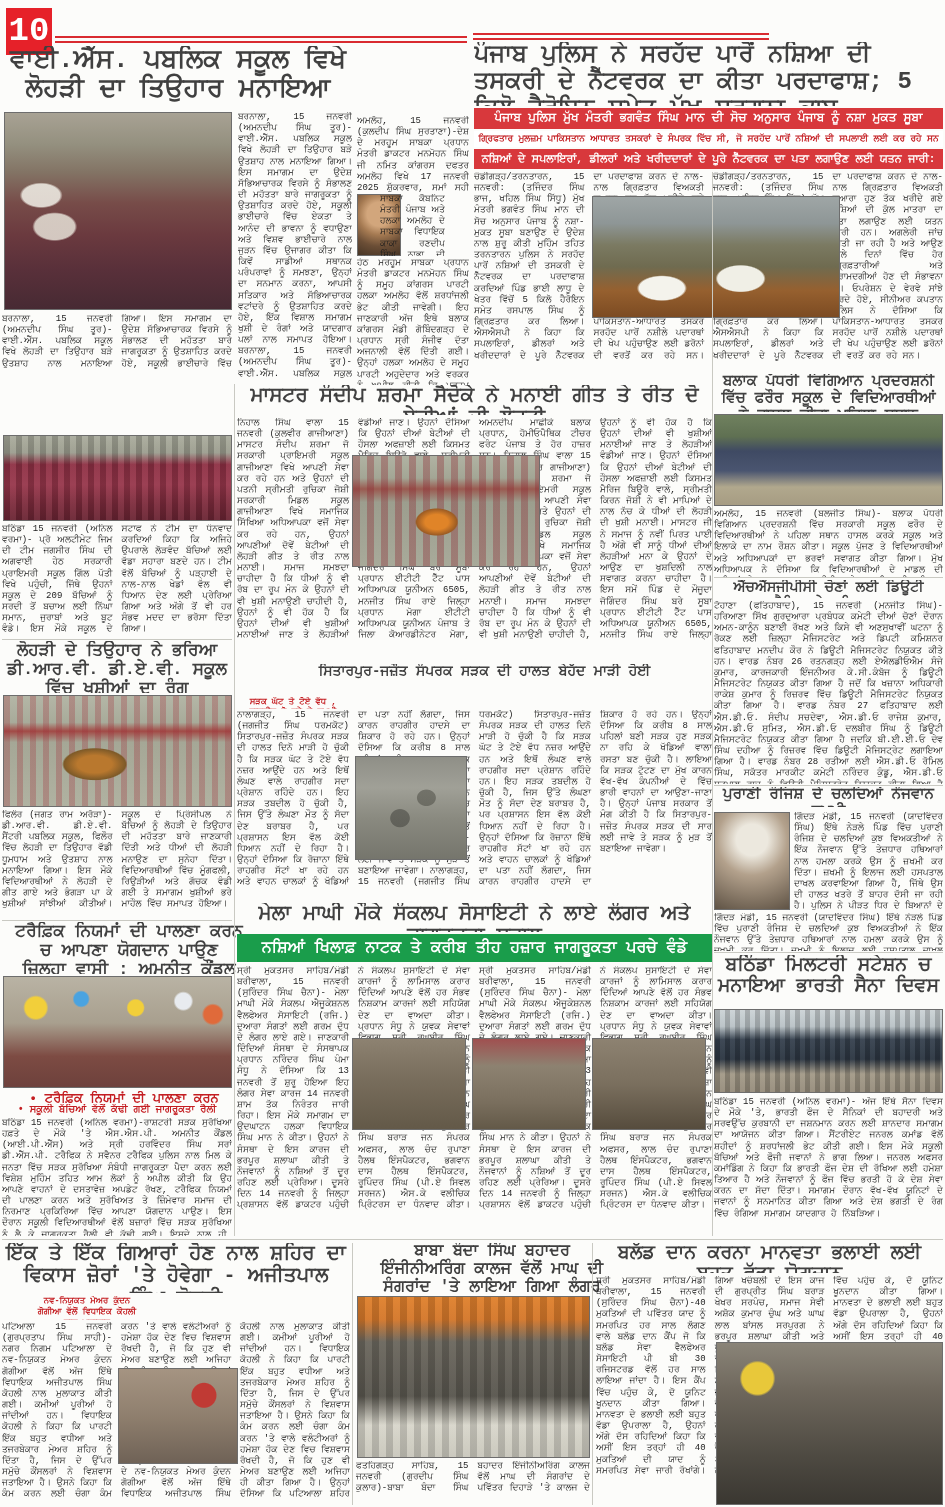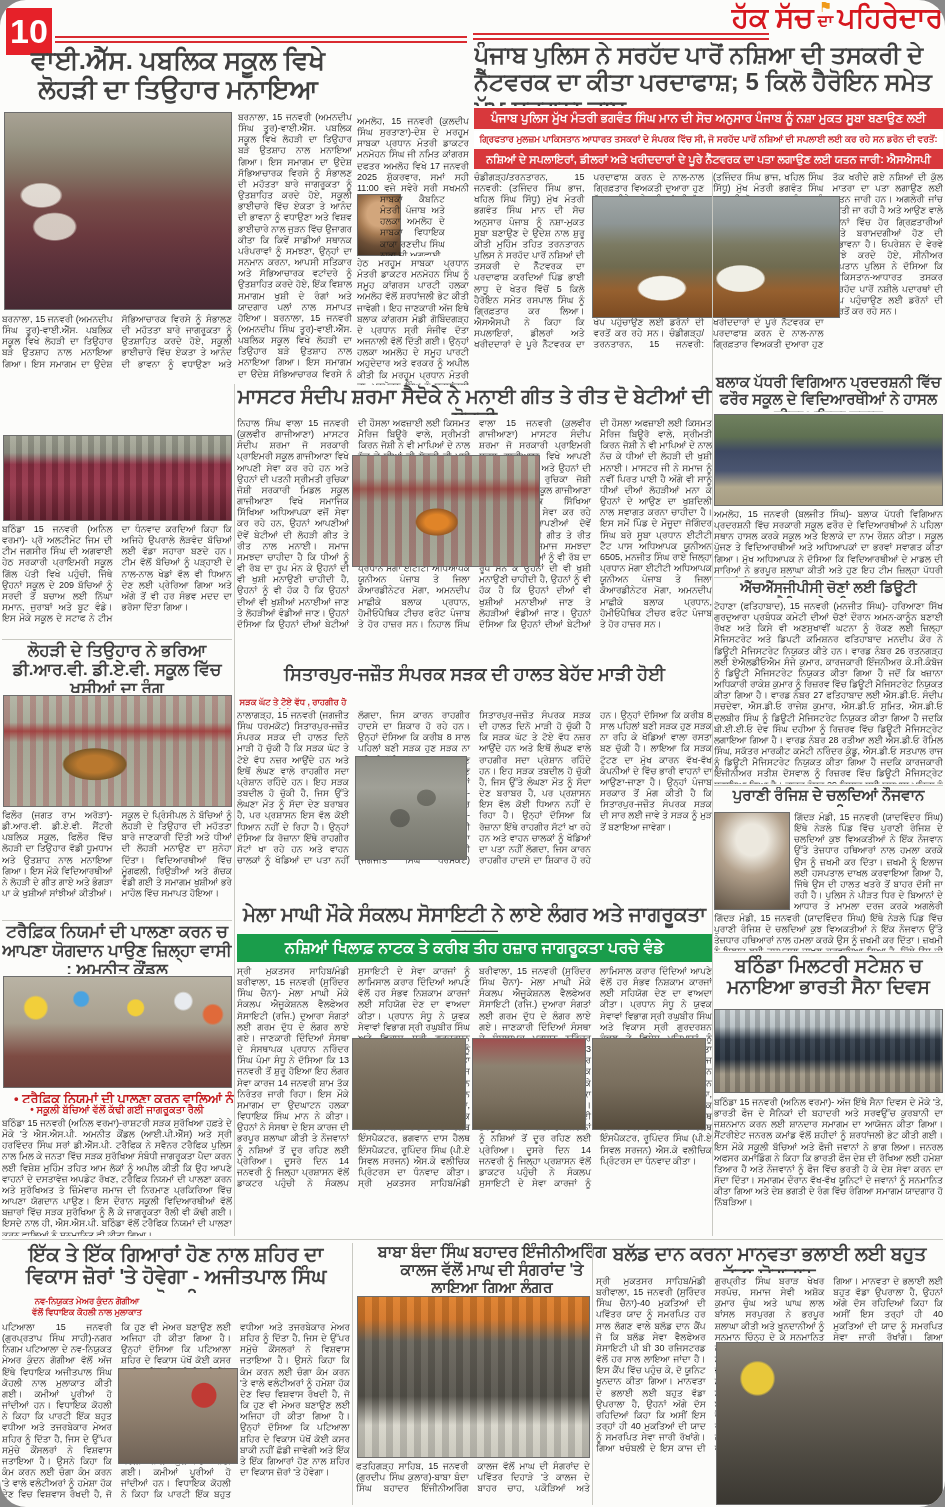--- a/index.html
+++ b/index.html
@@ -1,17 +1,17 @@
 <!DOCTYPE html>
 <html><head>
 <meta charset="utf-8">
 <style>
   html,body{margin:0;padding:0;background:#888;}
   .sheet{position:relative;width:945px;height:1507px;margin:0 auto;background:#fcfcfa;
-         font-family:Liberation Sans, sans-serif;color:#111;overflow:hidden;border-radius:26px;}
+         font-family:Liberation Mono, monospace;color:#111;overflow:hidden;}
   .abs{position:absolute;overflow:hidden;}
   .hl{font-weight:700;color:#404040;text-align:center;line-height:1.12;}
   .body-txt{font-size:9px;line-height:1.24;text-align:justify;color:#1c1c1c;}
   .cols2{column-count:2;column-gap:9px;}
   .cols3{column-count:3;column-gap:9px;}
   .cols4{column-count:4;column-gap:9px;}
   .photo{position:absolute;border:1px solid #6d6d6d;box-sizing:border-box;}
   .redstrip{background:#d8383c;color:#fff;font-weight:700;text-align:center;}
   .whitestrip{background:#fff;color:#c41e22;font-weight:700;text-align:center;}
   .greenstrip{background:#1a9d4b;color:#fff;font-weight:700;text-align:center;}
@@ -23,25 +23,20 @@
   .mast{color:#d6171e;font-weight:700;white-space:nowrap;}
   .flagbox{display:inline-block;text-align:center;vertical-align:top;}
   .flag{color:#f09a1a;font-size:15px;line-height:10px;display:block;}
 </style>
 </head>
 <body>
 
 <div class="sheet">
 
   <div class="abs pagebox" style="left:6px;top:8px;width:46px;height:47px;font-size:34px;line-height:47px;">10</div>
-  <div class="abs" style="left:700px;top:2px;width:243px;height:40px;text-align:right;">
-    <span class="mast" style="font-size:28px;">ਹੱਕ ਸੱਚ</span>
-    <span class="flagbox"><span class="flag">⚑</span><span class="mast" style="font-size:16px;">ਦਾ</span></span>
-    <span class="mast" style="font-size:28px;">ਪਹਿਰੇਦਾਰ</span>
-  </div>
   <div class="rule" style="left:55px;top:36px;width:412px;height:2px;"></div>
   <div class="rule" style="left:55px;top:41px;width:412px;height:2px;"></div>
   <div class="rule" style="left:473px;top:33px;width:296px;height:2px;"></div>
   <div class="rule" style="left:473px;top:38px;width:296px;height:2px;"></div>
 
   <div class="abs hl" style="left:2px;top:46px;width:352px;height:62px;font-size:26px;">ਵਾਈ.ਐੱਸ. ਪਬਲਿਕ ਸਕੂਲ ਵਿਖੇ ਲੋਹੜੀ ਦਾ ਤਿਉਹਾਰ ਮਨਾਇਆ</div>
   <div class="photo" style="left:4px;top:112px;width:228px;height:198px;background:
        radial-gradient(ellipse at 16% 42%, rgba(242,240,232,.85) 0 7%, transparent 8%),
        radial-gradient(ellipse at 22% 58%, rgba(230,225,215,.85) 0 8%, transparent 9%),
        linear-gradient(180deg,#a8a294 0%,#94907f 16%,#837465 30%,#774c49 46%,#6b3a3f 62%,#59303a 80%,#472a33 100%);"></div>
@@ -76,33 +71,33 @@
        linear-gradient(180deg,#a9ab9c 0%,#9b9c8e 20%,#8e3044 34%,#97364b 58%,#7b2a3b 82%,#6a2433 100%);"></div>
   <div class="abs body-txt cols2" style="left:2px;top:524px;width:230px;height:114px;">ਬਠਿੰਡਾ 15 ਜਨਵਰੀ (ਅਨਿਲ ਵਰਮਾ)- ਪ੍ਰੋ ਅਲਟੀਮੇਟ ਜਿਮ ਦੀ ਟੀਮ ਜਗਸੀਰ ਸਿੰਘ ਦੀ ਅਗਵਾਈ ਹੇਠ ਸਰਕਾਰੀ ਪ੍ਰਾਇਮਰੀ ਸਕੂਲ ਗਿੱਲ ਪੱਤੀ ਵਿਖੇ ਪਹੁੰਚੀ, ਜਿੱਥੇ ਉਹਨਾਂ ਸਕੂਲ ਦੇ 209 ਬੱਚਿਆਂ ਨੂੰ ਸਰਦੀ ਤੋਂ ਬਚਾਅ ਲਈ ਨਿੱਘਾ ਸਮਾਨ, ਜੁਰਾਬਾਂ ਅਤੇ ਬੂਟ ਵੰਡੇ। ਇਸ ਮੌਕੇ ਸਕੂਲ ਦੇ ਸਟਾਫ ਨੇ ਟੀਮ ਦਾ ਧੰਨਵਾਦ ਕਰਦਿਆਂ ਕਿਹਾ ਕਿ ਅਜਿਹੇ ਉਪਰਾਲੇ ਲੋੜਵੰਦ ਬੱਚਿਆਂ ਲਈ ਵੱਡਾ ਸਹਾਰਾ ਬਣਦੇ ਹਨ। ਟੀਮ ਵੱਲੋਂ ਬੱਚਿਆਂ ਨੂੰ ਪੜ੍ਹਾਈ ਦੇ ਨਾਲ-ਨਾਲ ਖੇਡਾਂ ਵੱਲ ਵੀ ਧਿਆਨ ਦੇਣ ਲਈ ਪ੍ਰੇਰਿਆ ਗਿਆ ਅਤੇ ਅੱਗੇ ਤੋਂ ਵੀ ਹਰ ਸੰਭਵ ਮਦਦ ਦਾ ਭਰੋਸਾ ਦਿੱਤਾ ਗਿਆ।</div>
 
   <div class="abs hl" style="left:2px;top:641px;width:230px;height:52px;font-size:17px;">ਲੋਹੜੀ ਦੇ ਤਿਉਹਾਰ ਨੇ ਭਰਿਆ ਡੀ.ਆਰ.ਵੀ. ਡੀ.ਏ.ਵੀ. ਸਕੂਲ ਵਿੱਚ ਖੁਸ਼ੀਆਂ ਦਾ ਰੰਗ</div>
   <div class="photo" style="left:3px;top:695px;width:229px;height:112px;background:
        radial-gradient(ellipse at 40% 62%, #b9782e 0 9%, #7e5a28 16%, transparent 17%),
        repeating-linear-gradient(90deg, rgba(160,50,60,.30) 0 6px, rgba(0,0,0,0) 6px 13px),
        linear-gradient(180deg,#b4b6a6 0%,#a8ab9a 24%,#a24a46 32%,#a5a796 42%,#b0b2a1 100%);"></div>
   <div class="abs body-txt cols2" style="left:2px;top:810px;width:230px;height:110px;">ਫਿਲੌਰ (ਜਗਤ ਰਾਮ ਅਰੋੜਾ)-ਡੀ.ਆਰ.ਵੀ. ਡੀ.ਏ.ਵੀ. ਸੈਂਟਰੀ ਪਬਲਿਕ ਸਕੂਲ, ਫਿਲੌਰ ਵਿੱਚ ਲੋਹੜੀ ਦਾ ਤਿਉਹਾਰ ਵੱਡੀ ਧੂਮਧਾਮ ਅਤੇ ਉਤਸ਼ਾਹ ਨਾਲ ਮਨਾਇਆ ਗਿਆ। ਇਸ ਮੌਕੇ ਵਿਦਿਆਰਥੀਆਂ ਨੇ ਲੋਹੜੀ ਦੇ ਗੀਤ ਗਾਏ ਅਤੇ ਭੰਗੜਾ ਪਾ ਕੇ ਖੁਸ਼ੀਆਂ ਸਾਂਝੀਆਂ ਕੀਤੀਆਂ। ਸਕੂਲ ਦੇ ਪ੍ਰਿੰਸੀਪਲ ਨੇ ਬੱਚਿਆਂ ਨੂੰ ਲੋਹੜੀ ਦੇ ਤਿਉਹਾਰ ਦੀ ਮਹੱਤਤਾ ਬਾਰੇ ਜਾਣਕਾਰੀ ਦਿੱਤੀ ਅਤੇ ਧੀਆਂ ਦੀ ਲੋਹੜੀ ਮਨਾਉਣ ਦਾ ਸੁਨੇਹਾ ਦਿੱਤਾ। ਵਿਦਿਆਰਥੀਆਂ ਵਿੱਚ ਮੂੰਗਫਲੀ, ਰਿਉੜੀਆਂ ਅਤੇ ਗੱਚਕ ਵੰਡੀ ਗਈ ਤੇ ਸਮਾਗਮ ਖੁਸ਼ੀਆਂ ਭਰੇ ਮਾਹੌਲ ਵਿੱਚ ਸਮਾਪਤ ਹੋਇਆ।</div>
 
-  <div class="abs hl" style="left:2px;top:922px;width:230px;height:52px;font-size:17px;">ਟਰੈਫ਼ਿਕ ਨਿਯਮਾਂ ਦੀ ਪਾਲਣਾ ਕਰਨ ਚ ਆਪਣਾ ਯੋਗਦਾਨ ਪਾਉਣ ਜ਼ਿਲ੍ਹਾ ਵਾਸੀ : ਅਮਨੀਤ ਕੌਂਡਲ</div>
+  <div class="abs hl" style="left:14px;top:922px;width:230px;height:52px;font-size:17px;">ਟਰੈਫ਼ਿਕ ਨਿਯਮਾਂ ਦੀ ਪਾਲਣਾ ਕਰਨ ਚ ਆਪਣਾ ਯੋਗਦਾਨ ਪਾਉਣ ਜ਼ਿਲ੍ਹਾ ਵਾਸੀ : ਅਮਨੀਤ ਕੌਂਡਲ</div>
   <div class="photo" style="left:3px;top:976px;width:229px;height:112px;background:
        radial-gradient(circle at 14% 28%, #f2cf3a 0 5%, transparent 6%),
        radial-gradient(circle at 34% 20%, #4aa3e0 0 4%, transparent 5%),
        radial-gradient(circle at 58% 28%, #f2cf3a 0 5%, transparent 6%),
        radial-gradient(circle at 79% 22%, #e8ebef 0 4%, transparent 5%),
        radial-gradient(circle at 92% 34%, #e06a3a 0 4%, transparent 5%),
        linear-gradient(180deg,#b9b3a4 0%,#a89f8e 42%,#7d4b43 72%,#6d413c 100%);"></div>
   <div class="abs redkicker" style="left:9px;top:1091px;width:230px;height:12px;font-size:13px;">• ਟਰੈਫ਼ਿਕ ਨਿਯਮਾਂ ਦੀ ਪਾਲਣਾ ਕਰਨ ਵਾਲਿਆਂ ਨੂੰ ਕੀਤਾ ਸਨਮਾਨਿਤ</div>
   <div class="abs redkicker" style="left:2px;top:1104px;width:230px;height:12px;font-size:10px;">• ਸਕੂਲੀ ਬੱਚਿਆਂ ਵੱਲੋਂ ਕੱਢੀ ਗਈ ਜਾਗਰੂਕਤਾ ਰੈਲੀ</div>
   <div class="abs body-txt" style="left:2px;top:1118px;width:230px;height:118px;">ਬਠਿੰਡਾ 15 ਜਨਵਰੀ (ਅਨਿਲ ਵਰਮਾ)-ਰਾਸ਼ਟਰੀ ਸੜਕ ਸੁਰੱਖਿਆ ਹਫ਼ਤੇ ਦੇ ਮੌਕੇ 'ਤੇ ਐਸ.ਐਸ.ਪੀ. ਅਮਨੀਤ ਕੌਂਡਲ (ਆਈ.ਪੀ.ਐੱਸ) ਅਤੇ ਸ੍ਰੀ ਹਰਵਿੰਦਰ ਸਿੰਘ ਸਰਾਂ ਡੀ.ਐੱਸ.ਪੀ. ਟਰੈਫਿਕ ਨੇ ਸਵੈਨਰ ਟਰੈਫਿਕ ਪੁਲਿਸ ਨਾਲ ਮਿਲ ਕੇ ਜਨਤਾ ਵਿੱਚ ਸੜਕ ਸੁਰੱਖਿਆ ਸੰਬੰਧੀ ਜਾਗਰੂਕਤਾ ਪੈਦਾ ਕਰਨ ਲਈ ਵਿਸ਼ੇਸ਼ ਮੁਹਿੰਮ ਤਹਿਤ ਆਮ ਲੋਕਾਂ ਨੂੰ ਅਪੀਲ ਕੀਤੀ ਕਿ ਉਹ ਆਪਣੇ ਵਾਹਨਾਂ ਦੇ ਦਸਤਾਵੇਜ਼ ਅਪਡੇਟ ਰੱਖਣ, ਟਰੈਫਿਕ ਨਿਯਮਾਂ ਦੀ ਪਾਲਣਾ ਕਰਨ ਅਤੇ ਸੁਰੱਖਿਅਤ ਤੇ ਜ਼ਿੰਮੇਵਾਰ ਸਮਾਜ ਦੀ ਨਿਰਮਾਣ ਪ੍ਰਕਿਰਿਆ ਵਿੱਚ ਆਪਣਾ ਯੋਗਦਾਨ ਪਾਉਣ। ਇਸ ਦੌਰਾਨ ਸਕੂਲੀ ਵਿਦਿਆਰਥੀਆਂ ਵੱਲੋਂ ਬਜ਼ਾਰਾਂ ਵਿੱਚ ਸੜਕ ਸੁਰੱਖਿਆ ਨੂੰ ਲੈ ਕੇ ਜਾਗਰੂਕਤਾ ਰੈਲੀ ਵੀ ਕੱਢੀ ਗਈ। ਇਸਦੇ ਨਾਲ ਹੀ, ਐਸ.ਐਸ.ਪੀ. ਬਠਿੰਡਾ ਵੱਲੋਂ ਟਰੈਫਿਕ ਨਿਯਮਾਂ ਦੀ ਪਾਲਣਾ ਕਰਨ ਵਾਲਿਆਂ ਨੂੰ ਸਨਮਾਨਿਤ ਵੀ ਕੀਤਾ ਗਿਆ।</div>
 
-  <div class="abs hl" style="left:237px;top:664px;width:475px;height:30px;font-size:18px;">ਸਿਤਾਰਪੁਰ-ਜਜ਼ੌਤ ਸੰਪਰਕ ਸੜਕ ਦੀ ਹਾਲਤ ਬੇਹੱਦ ਮਾੜੀ ਹੋਈ</div>
+  <div class="abs hl" style="left:247px;top:664px;width:475px;height:30px;font-size:14px;">ਸਿਤਾਰਪੁਰ-ਜਜ਼ੌਤ ਸੰਪਰਕ ਸੜਕ ਦੀ ਹਾਲਤ ਬੇਹੱਦ ਮਾੜੀ ਹੋਈ</div>
   <div class="abs body-txt cols4" style="left:237px;top:710px;width:475px;height:188px;">ਨਾਲਾਗੜ੍ਹ, 15 ਜਨਵਰੀ (ਜਗਜੀਤ ਸਿੰਘ ਧਰਮਕੋਟ) ਸਿਤਾਰਪੁਰ-ਜਜ਼ੌਤ ਸੰਪਰਕ ਸੜਕ ਦੀ ਹਾਲਤ ਦਿਨੋ ਮਾੜੀ ਹੋ ਚੁੱਕੀ ਹੈ ਕਿ ਸੜਕ ਘੱਟ ਤੇ ਟੋਏ ਵੱਧ ਨਜ਼ਰ ਆਉਂਦੇ ਹਨ ਅਤੇ ਇਥੋਂ ਲੰਘਣ ਵਾਲੇ ਰਾਹਗੀਰ ਸਦਾ ਪ੍ਰੇਸ਼ਾਨ ਰਹਿੰਦੇ ਹਨ। ਇਹ ਸੜਕ ਤਬਦੀਲ ਹੋ ਚੁੱਕੀ ਹੈ, ਜਿਸ ਉੱਤੇ ਲੰਘਣਾ ਮੌਤ ਨੂੰ ਸੱਦਾ ਦੇਣ ਬਰਾਬਰ ਹੈ, ਪਰ ਪ੍ਰਸ਼ਾਸਨ ਇਸ ਵੱਲ ਕੋਈ ਧਿਆਨ ਨਹੀਂ ਦੇ ਰਿਹਾ ਹੈ। ਉਨ੍ਹਾਂ ਦੱਸਿਆ ਕਿ ਰੋਜ਼ਾਨਾ ਇੱਥੇ ਰਾਹਗੀਰ ਸੱਟਾਂ ਖਾ ਰਹੇ ਹਨ ਅਤੇ ਵਾਹਨ ਚਾਲਕਾਂ ਨੂੰ ਖੱਡਿਆਂ ਦਾ ਪਤਾ ਨਹੀਂ ਲੱਗਦਾ, ਜਿਸ ਕਾਰਨ ਰਾਹਗੀਰ ਹਾਦਸੇ ਦਾ ਸ਼ਿਕਾਰ ਹੋ ਰਹੇ ਹਨ। ਉਨ੍ਹਾਂ ਦੱਸਿਆ ਕਿ ਕਰੀਬ 8 ਸਾਲ ਪਹਿਲਾਂ ਬਣੀ ਸੜਕ ਹੁਣ ਸੜਕ ਨਾ ਰਹਿ ਕੇ ਖੱਡਿਆਂ ਵਾਲਾ ਰਸਤਾ ਬਣ ਚੁੱਕੀ ਹੈ। ਲਾਇਆ ਕਿ ਸੜਕ ਟੁੱਟਣ ਦਾ ਮੁੱਖ ਕਾਰਨ ਵੱਖ-ਵੱਖ ਕੰਪਨੀਆਂ ਦੇ ਵਿੱਚ ਭਾਰੀ ਵਾਹਨਾਂ ਦਾ ਆਉਣਾ-ਜਾਣਾ ਹੈ। ਉਨ੍ਹਾਂ ਪੰਜਾਬ ਸਰਕਾਰ ਤੋਂ ਮੰਗ ਕੀਤੀ ਹੈ ਕਿ ਸਿਤਾਰਪੁਰ-ਜਜ਼ੌਤ ਸੰਪਰਕ ਸੜਕ ਦੀ ਸਾਰ ਲਈ ਜਾਵੇ ਤੇ ਸੜਕ ਨੂੰ ਮੁੜ ਤੋਂ ਬਣਾਇਆ ਜਾਵੇਗਾ। ਨਾਲਾਗੜ੍ਹ, 15 ਜਨਵਰੀ (ਜਗਜੀਤ ਸਿੰਘ ਧਰਮਕੋਟ) ਸਿਤਾਰਪੁਰ-ਜਜ਼ੌਤ ਸੰਪਰਕ ਸੜਕ ਦੀ ਹਾਲਤ ਦਿਨੋ ਮਾੜੀ ਹੋ ਚੁੱਕੀ ਹੈ ਕਿ ਸੜਕ ਘੱਟ ਤੇ ਟੋਏ ਵੱਧ ਨਜ਼ਰ ਆਉਂਦੇ ਹਨ ਅਤੇ ਇਥੋਂ ਲੰਘਣ ਵਾਲੇ ਰਾਹਗੀਰ ਸਦਾ ਪ੍ਰੇਸ਼ਾਨ ਰਹਿੰਦੇ ਹਨ। ਇਹ ਸੜਕ ਤਬਦੀਲ ਹੋ ਚੁੱਕੀ ਹੈ, ਜਿਸ ਉੱਤੇ ਲੰਘਣਾ ਮੌਤ ਨੂੰ ਸੱਦਾ ਦੇਣ ਬਰਾਬਰ ਹੈ, ਪਰ ਪ੍ਰਸ਼ਾਸਨ ਇਸ ਵੱਲ ਕੋਈ ਧਿਆਨ ਨਹੀਂ ਦੇ ਰਿਹਾ ਹੈ। ਉਨ੍ਹਾਂ ਦੱਸਿਆ ਕਿ ਰੋਜ਼ਾਨਾ ਇੱਥੇ ਰਾਹਗੀਰ ਸੱਟਾਂ ਖਾ ਰਹੇ ਹਨ ਅਤੇ ਵਾਹਨ ਚਾਲਕਾਂ ਨੂੰ ਖੱਡਿਆਂ ਦਾ ਪਤਾ ਨਹੀਂ ਲੱਗਦਾ, ਜਿਸ ਕਾਰਨ ਰਾਹਗੀਰ ਹਾਦਸੇ ਦਾ ਸ਼ਿਕਾਰ ਹੋ ਰਹੇ ਹਨ। ਉਨ੍ਹਾਂ ਦੱਸਿਆ ਕਿ ਕਰੀਬ 8 ਸਾਲ ਪਹਿਲਾਂ ਬਣੀ ਸੜਕ ਹੁਣ ਸੜਕ ਨਾ ਰਹਿ ਕੇ ਖੱਡਿਆਂ ਵਾਲਾ ਰਸਤਾ ਬਣ ਚੁੱਕੀ ਹੈ। ਲਾਇਆ ਕਿ ਸੜਕ ਟੁੱਟਣ ਦਾ ਮੁੱਖ ਕਾਰਨ ਵੱਖ-ਵੱਖ ਕੰਪਨੀਆਂ ਦੇ ਵਿੱਚ ਭਾਰੀ ਵਾਹਨਾਂ ਦਾ ਆਉਣਾ-ਜਾਣਾ ਹੈ। ਉਨ੍ਹਾਂ ਪੰਜਾਬ ਸਰਕਾਰ ਤੋਂ ਮੰਗ ਕੀਤੀ ਹੈ ਕਿ ਸਿਤਾਰਪੁਰ-ਜਜ਼ੌਤ ਸੰਪਰਕ ਸੜਕ ਦੀ ਸਾਰ ਲਈ ਜਾਵੇ ਤੇ ਸੜਕ ਨੂੰ ਮੁੜ ਤੋਂ ਬਣਾਇਆ ਜਾਵੇਗਾ।</div>
   <div class="abs redkicker" style="left:237px;top:697px;width:112px;height:12px;font-size:8.5px;">ਸੜਕ ਘੱਟ ਤੇ ਟੋਏ ਵੱਧ , ਰਾਹਗੀਰ ਹੋ ਰਹੇ ਨੇ ਜ਼ਖਮੀ</div>
   <div class="photo" style="left:355px;top:756px;width:112px;height:104px;background:
        radial-gradient(ellipse at 40% 60%, rgba(60,60,55,.5) 0 10%, transparent 11%),
        radial-gradient(ellipse at 64% 40%, rgba(70,70,62,.5) 0 9%, transparent 10%),
        linear-gradient(180deg,#8f8f87 0%,#a0a097 30%,#8a8a80 60%,#75756c 100%);"></div>
 
   <div class="abs hl" style="left:237px;top:903px;width:475px;height:29px;font-size:20px;">ਮੇਲਾ ਮਾਘੀ ਮੌਕੇ ਸੰਕਲਪ ਸੋਸਾਇਟੀ ਨੇ ਲਾਏ ਲੰਗਰ ਅਤੇ ਜਾਗਰੂਕਤਾ ਸਟਾਲ</div>
   <div class="abs greenstrip" style="left:237px;top:934px;width:475px;height:28px;font-size:16px;line-height:28px;">ਨਸ਼ਿਆਂ ਖਿਲਾਫ਼ ਨਾਟਕ ਤੇ ਕਰੀਬ ਤੀਹ ਹਜ਼ਾਰ ਜਾਗਰੂਕਤਾ ਪਰਚੇ ਵੰਡੇ</div>
   <div class="abs body-txt cols4" style="left:237px;top:966px;width:475px;height:270px;">ਸ੍ਰੀ ਮੁਕਤਸਰ ਸਾਹਿਬ/ਮੰਡੀ ਬਰੀਵਾਲਾ, 15 ਜਨਵਰੀ (ਸੁਰਿੰਦਰ ਸਿੰਘ ਚੈਨਾ)- ਮੇਲਾ ਮਾਘੀ ਮੌਕੇ ਸੰਕਲਪ ਐਜੂਕੇਸ਼ਨਲ ਵੈਲਫੇਅਰ ਸੋਸਾਇਟੀ (ਰਜਿ.) ਦੁਆਰਾ ਸੰਗਤਾਂ ਲਈ ਗਰਮ ਦੁੱਧ ਦੇ ਲੰਗਰ ਲਾਏ ਗਏ। ਜਾਣਕਾਰੀ ਦਿੰਦਿਆਂ ਸੰਸਥਾ ਦੇ ਸੰਸਥਾਪਕ ਪ੍ਰਧਾਨ ਨਰਿੰਦਰ ਸਿੰਘ ਪੰਮਾ ਸੰਧੂ ਨੇ ਦੱਸਿਆ ਕਿ 13 ਜਨਵਰੀ ਤੋਂ ਸ਼ੁਰੂ ਹੋਇਆ ਇਹ ਲੰਗਰ ਸੇਵਾ ਕਾਰਜ 14 ਜਨਵਰੀ ਸ਼ਾਮ ਤੱਕ ਨਿਰੰਤਰ ਜਾਰੀ ਰਿਹਾ। ਇਸ ਮੌਕੇ ਸਮਾਗਮ ਦਾ ਉਦਘਾਟਨ ਹਲਕਾ ਵਿਧਾਇਕ ਸਿੰਘ ਮਾਨ ਨੇ ਕੀਤਾ। ਉਹਨਾਂ ਨੇ ਸੰਸਥਾ ਦੇ ਇਸ ਕਾਰਜ ਦੀ ਭਰਪੂਰ ਸ਼ਲਾਘਾ ਕੀਤੀ ਤੇ ਨੌਜਵਾਨਾਂ ਨੂੰ ਨਸ਼ਿਆਂ ਤੋਂ ਦੂਰ ਰਹਿਣ ਲਈ ਪ੍ਰੇਰਿਆ। ਦੂਸਰੇ ਦਿਨ 14 ਜਨਵਰੀ ਨੂੰ ਜਿਲ੍ਹਾ ਪ੍ਰਸ਼ਾਸਨ ਵੱਲੋਂ ਡਾਕਟਰ ਪਹੁੰਚੀ ਨੇ ਸੰਕਲਪ ਸੁਸਾਇਟੀ ਦੇ ਸੇਵਾ ਕਾਰਜਾਂ ਨੂੰ ਲਾਮਿਸਾਲ ਕਰਾਰ ਦਿੰਦਿਆਂ ਆਪਣੇ ਵੱਲੋਂ ਹਰ ਸੰਭਵ ਨਿਸ਼ਕਾਮ ਕਾਰਜਾਂ ਲਈ ਸਹਿਯੋਗ ਦੇਣ ਦਾ ਵਾਅਦਾ ਕੀਤਾ। ਪ੍ਰਧਾਨ ਸੰਧੂ ਨੇ ਯੁਵਕ ਸੇਵਾਵਾਂ ਵਿਭਾਗ ਸ੍ਰੀ ਰਘੁਬੀਰ ਸਿੰਘ ਅਤੇ ਵਿਕਾਸ ਸ੍ਰੀ ਗੁਰਦਰਸ਼ਨ ਕੁੰਢਲ ਤੇ ਵਿਸ਼ੇਸ਼ ਮਹਿਮਾਨਾਂ ਨੂੰ ਵਿਸ਼ੇਸ਼ ਤੌਰ ਤੇ ਸਨਮਾਨਿਤ ਵੀ ਕੀਤਾ ਗਿਆ। ਇਸ ਦੇ ਰੋਜ਼ਾ ਸੇਵਾ ਕਾਰਜ ਨੂੰ ਸਿਰੇ ਚਾੜਨ ਬਦਲੇ ਪ੍ਰਧਾਨ ਨਰਿੰਦਰ ਸਿੰਘ ਸੰਧੂ ਸਿਵਲ ਸਰਜਨ ਡਾਕਟਰ ਜਗਦੀਪ ਚਾਵਲਾ, ਸੁਖਮੰਦਰ ਸਿੰਘ ਬਰਾੜ ਜਨ ਸੰਪਰਕ ਅਫਸਰ, ਲਾਲ ਚੰਦ ਰੁਪਾਣਾ ਹੈਲਥ ਇੰਸਪੈਕਟਰ, ਭਗਵਾਨ ਦਾਸ ਹੈਲਥ ਇੰਸਪੈਕਟਰ, ਰੂਪਿੰਦਰ ਸਿੰਘ (ਪੀ.ਏ ਸਿਵਲ ਸਰਜਨ) ਐਸ.ਕੇ ਵਲੀਚਿਕ ਪ੍ਰਿੰਟਰਸ ਦਾ ਧੰਨਵਾਦ ਕੀਤਾ। ਸ੍ਰੀ ਮੁਕਤਸਰ ਸਾਹਿਬ/ਮੰਡੀ ਬਰੀਵਾਲਾ, 15 ਜਨਵਰੀ (ਸੁਰਿੰਦਰ ਸਿੰਘ ਚੈਨਾ)- ਮੇਲਾ ਮਾਘੀ ਮੌਕੇ ਸੰਕਲਪ ਐਜੂਕੇਸ਼ਨਲ ਵੈਲਫੇਅਰ ਸੋਸਾਇਟੀ (ਰਜਿ.) ਦੁਆਰਾ ਸੰਗਤਾਂ ਲਈ ਗਰਮ ਦੁੱਧ ਦੇ ਲੰਗਰ ਲਾਏ ਗਏ। ਜਾਣਕਾਰੀ ਦਿੰਦਿਆਂ ਸੰਸਥਾ ਦੇ ਸੰਸਥਾਪਕ ਪ੍ਰਧਾਨ ਨਰਿੰਦਰ ਸਿੰਘ ਪੰਮਾ ਸੰਧੂ ਨੇ ਦੱਸਿਆ ਕਿ 13 ਜਨਵਰੀ ਤੋਂ ਸ਼ੁਰੂ ਹੋਇਆ ਇਹ ਲੰਗਰ ਸੇਵਾ ਕਾਰਜ 14 ਜਨਵਰੀ ਸ਼ਾਮ ਤੱਕ ਨਿਰੰਤਰ ਜਾਰੀ ਰਿਹਾ। ਇਸ ਮੌਕੇ ਸਮਾਗਮ ਦਾ ਉਦਘਾਟਨ ਹਲਕਾ ਵਿਧਾਇਕ ਸਿੰਘ ਮਾਨ ਨੇ ਕੀਤਾ। ਉਹਨਾਂ ਨੇ ਸੰਸਥਾ ਦੇ ਇਸ ਕਾਰਜ ਦੀ ਭਰਪੂਰ ਸ਼ਲਾਘਾ ਕੀਤੀ ਤੇ ਨੌਜਵਾਨਾਂ ਨੂੰ ਨਸ਼ਿਆਂ ਤੋਂ ਦੂਰ ਰਹਿਣ ਲਈ ਪ੍ਰੇਰਿਆ। ਦੂਸਰੇ ਦਿਨ 14 ਜਨਵਰੀ ਨੂੰ ਜਿਲ੍ਹਾ ਪ੍ਰਸ਼ਾਸਨ ਵੱਲੋਂ ਡਾਕਟਰ ਪਹੁੰਚੀ ਨੇ ਸੰਕਲਪ ਸੁਸਾਇਟੀ ਦੇ ਸੇਵਾ ਕਾਰਜਾਂ ਨੂੰ ਲਾਮਿਸਾਲ ਕਰਾਰ ਦਿੰਦਿਆਂ ਆਪਣੇ ਵੱਲੋਂ ਹਰ ਸੰਭਵ ਨਿਸ਼ਕਾਮ ਕਾਰਜਾਂ ਲਈ ਸਹਿਯੋਗ ਦੇਣ ਦਾ ਵਾਅਦਾ ਕੀਤਾ। ਪ੍ਰਧਾਨ ਸੰਧੂ ਨੇ ਯੁਵਕ ਸੇਵਾਵਾਂ ਵਿਭਾਗ ਸ੍ਰੀ ਰਘੁਬੀਰ ਸਿੰਘ ਅਤੇ ਵਿਕਾਸ ਸ੍ਰੀ ਗੁਰਦਰਸ਼ਨ ਕੁੰਢਲ ਤੇ ਵਿਸ਼ੇਸ਼ ਮਹਿਮਾਨਾਂ ਨੂੰ ਵਿਸ਼ੇਸ਼ ਤੌਰ ਤੇ ਸਨਮਾਨਿਤ ਵੀ ਕੀਤਾ ਗਿਆ। ਇਸ ਦੇ ਰੋਜ਼ਾ ਸੇਵਾ ਕਾਰਜ ਨੂੰ ਸਿਰੇ ਚਾੜਨ ਬਦਲੇ ਪ੍ਰਧਾਨ ਨਰਿੰਦਰ ਸਿੰਘ ਸੰਧੂ ਸਿਵਲ ਸਰਜਨ ਡਾਕਟਰ ਜਗਦੀਪ ਚਾਵਲਾ, ਸੁਖਮੰਦਰ ਸਿੰਘ ਬਰਾੜ ਜਨ ਸੰਪਰਕ ਅਫਸਰ, ਲਾਲ ਚੰਦ ਰੁਪਾਣਾ ਹੈਲਥ ਇੰਸਪੈਕਟਰ, ਭਗਵਾਨ ਦਾਸ ਹੈਲਥ ਇੰਸਪੈਕਟਰ, ਰੂਪਿੰਦਰ ਸਿੰਘ (ਪੀ.ਏ ਸਿਵਲ ਸਰਜਨ) ਐਸ.ਕੇ ਵਲੀਚਿਕ ਪ੍ਰਿੰਟਰਸ ਦਾ ਧੰਨਵਾਦ ਕੀਤਾ।</div>

